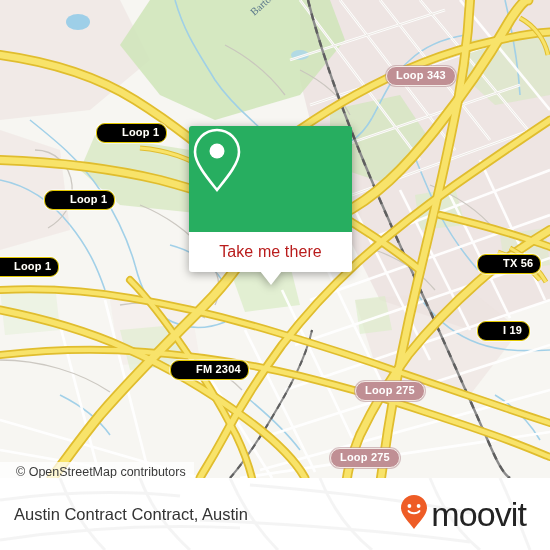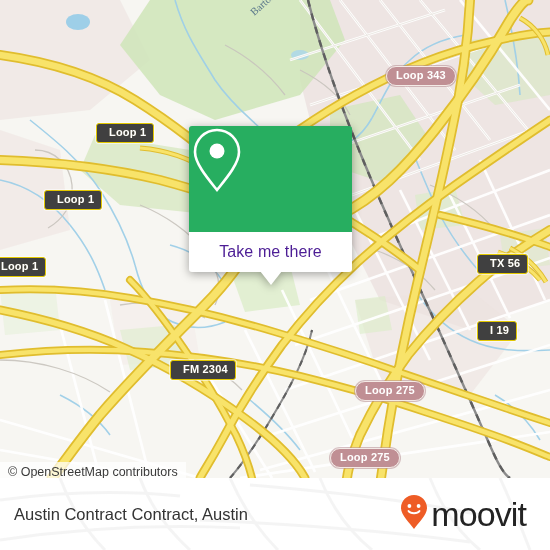--- a/index.html
+++ b/index.html
@@ -15,22 +15,22 @@
   .map svg{position:absolute;left:0;top:0;}
 
   
   .shield{
     position:absolute;
     font-size:11px;font-weight:bold;color:#ffffff;
     line-height:1;white-space:nowrap;
     letter-spacing:.2px;
   }
   .shield.hwy{
-    background:#404040;border:1.5px solid #e3c800;
-    border-radius:3px;padding:3px 7px 4px 12px;
+    background:#000000;border:1.5px solid #e3c800;
+    border-radius:9px;padding:3px 7px 4px 25px;
     color:#ffffff;
     text-shadow:0 0 1px rgba(180,150,0,.25);
     box-shadow:0 0 0 1px rgba(255,255,255,.55);
   }
   .shield.loop{
     background:#c08f94;border:1.6px solid #f4eae6;
     border-radius:11px;padding:3px 9px 4px 9px;
     color:#ffffff;
     box-shadow:0 0 0 1px rgba(180,140,145,.55);
     margin-top:16px;
@@ -40,21 +40,21 @@
     font-size:10.5px;color:#5d7a8c;white-space:nowrap;
     transform-origin:left center;
     font-family:"Liberation Serif",serif;
     font-style:normal;
   }
 
   
   .attrib{
     position:absolute;left:0;top:462px;
     background:rgba(255,255,255,.72);
-    padding:3px 8px 4px 8px;
+    padding:3px 8px 4px 16px;
     font-size:12.5px;color:#3a3a3a;
     white-space:nowrap;
     z-index:40;
   }
 
   
   .popup{
     position:absolute;left:189px;top:126px;width:163px;
     z-index:60;
     filter:drop-shadow(0 2px 5px rgba(0,0,0,.35));
@@ -62,21 +62,21 @@
   .popup-head{
     background:#27ae60;height:106px;border-radius:3px 3px 0 0;
     display:flex;align-items:center;justify-content:center;
   }
   .popup-body{
     background:#ffffff;height:40px;border-radius:0 0 3px 3px;
     display:flex;align-items:center;justify-content:center;
     position:relative;
   }
   .popup-body span{
-    font-size:16px;color:#4c1d95;letter-spacing:.1px;
+    font-size:16px;color:#b91c1c;letter-spacing:.1px;
   }
   .popup-tail{
     position:absolute;left:50%;margin-left:-11px;bottom:-13px;
     width:0;height:0;
     border-left:11px solid transparent;
     border-right:11px solid transparent;
     border-top:14px solid #ffffff;
   }
 
   

